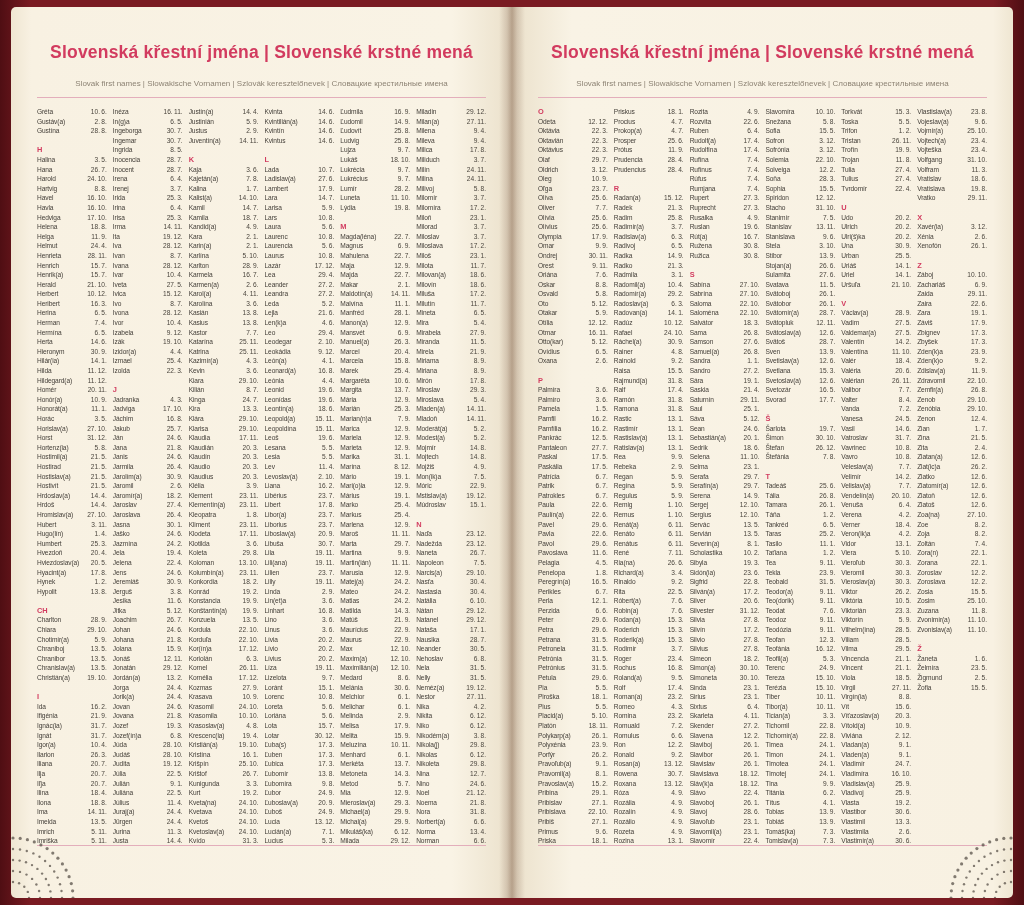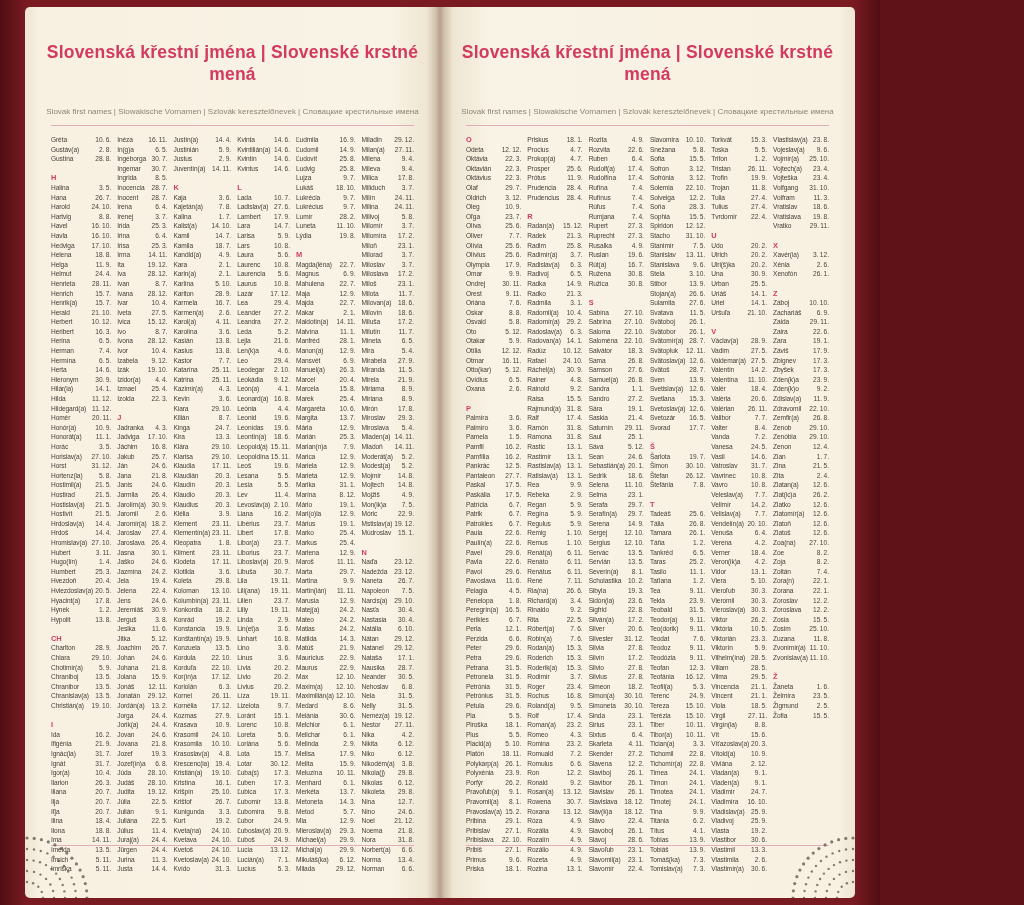--- a/index.html
+++ b/index.html
@@ -4,23 +4,23 @@
 <style>
   html,body{margin:0;padding:0;}
   body{
     width:1024px;height:905px;
     background:#5f1218;
     font-family:"Liberation Sans", sans-serif;
     overflow:hidden;
   }
   .spread{
     position:relative;
-    width:880px;height:905px;
+    width:1024px;height:905px;
     box-sizing:border-box;
-    padding:7px 25px;
+    padding:7px 11px;
     display:flex;
     background:linear-gradient(90deg,#4f0e13 0%,#7a1b22 3%,#7a1b22 97%,#4f0e13 100%);
   }
   .page{
     position:relative;
     width:501px;height:891px;
     background:#f8f1e2;
     box-sizing:border-box;
   }
   .page.left{
@@ -34,21 +34,21 @@
   .page-title{
     margin-top:34px;
     text-align:center;
     font-size:17.5px;
     font-weight:bold;
     letter-spacing:.2px;
     color:#d23b5f;
     line-height:22px;
   }
   .page-subtitle{
-    margin-top:21px;
+    margin-top:15px;
     text-align:center;
     font-size:8px;
     color:#8d8374;
     line-height:12px;
   }
   .rule{
     height:1px;
     background:#e3aebb;
     margin:7px 26px 0 26px;
   }

